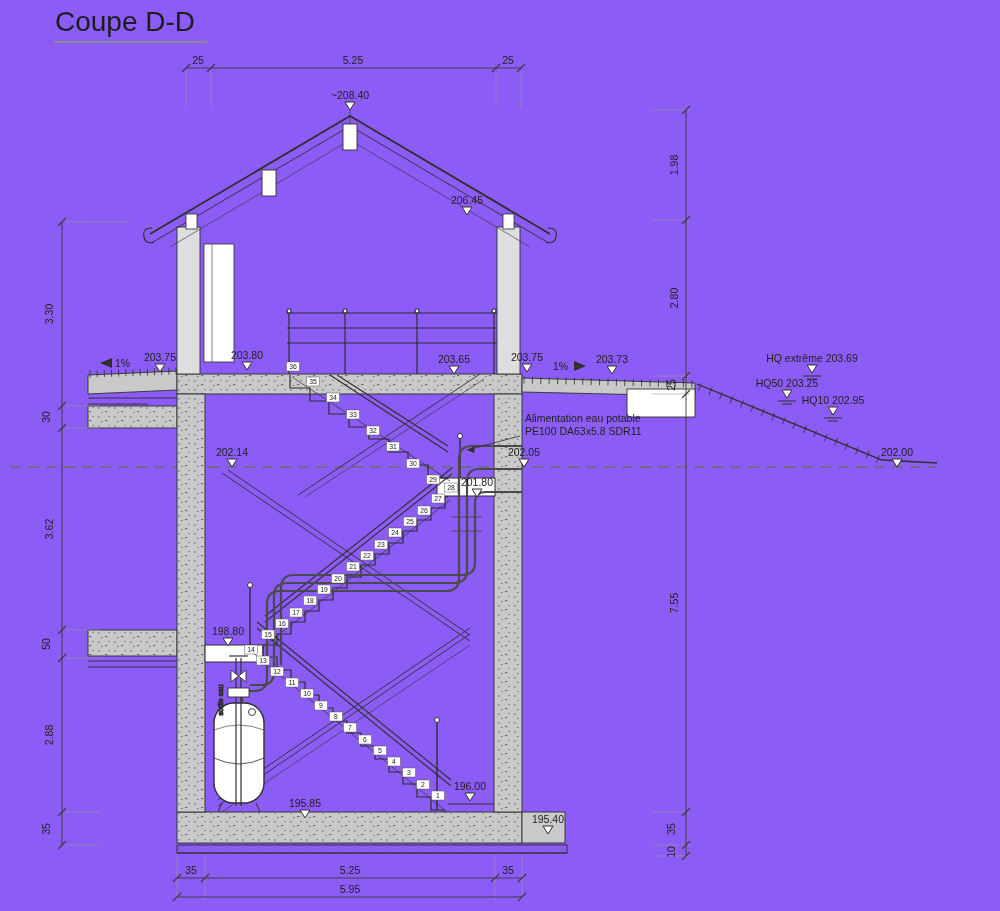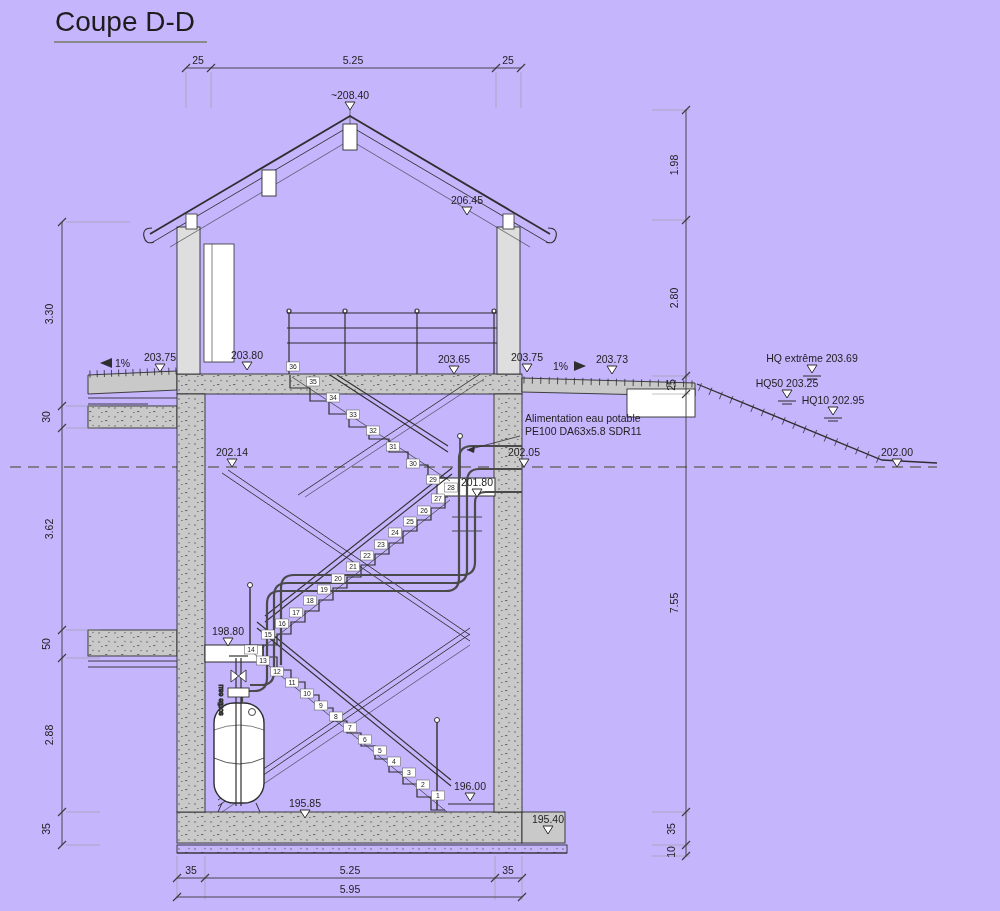--- a/index.html
+++ b/index.html
@@ -1,16 +1,16 @@
 <!DOCTYPE html>
 <html><head>
 <meta charset="utf-8">
 <style>
   html,body{margin:0;padding:0;background:#ffffff;}
-  .sheet{position:relative;width:1000px;height:911px;background:#c4b5fd;overflow:hidden;
+  .sheet{position:relative;width:1000px;height:911px;background:#8b5cf6;overflow:hidden;
          font-family:"Liberation Sans", sans-serif;}
   svg{display:block;}
   text{fill:#222;}
   .title-text{font-size:28px;fill:#1d1d1d;}
   .lbl{font-size:10.5px;}
   .dim{font-size:10.5px;}
   .note-text{font-size:10.5px;}
   .vtxt{font-size:7px;}
 </style>
 </head>

